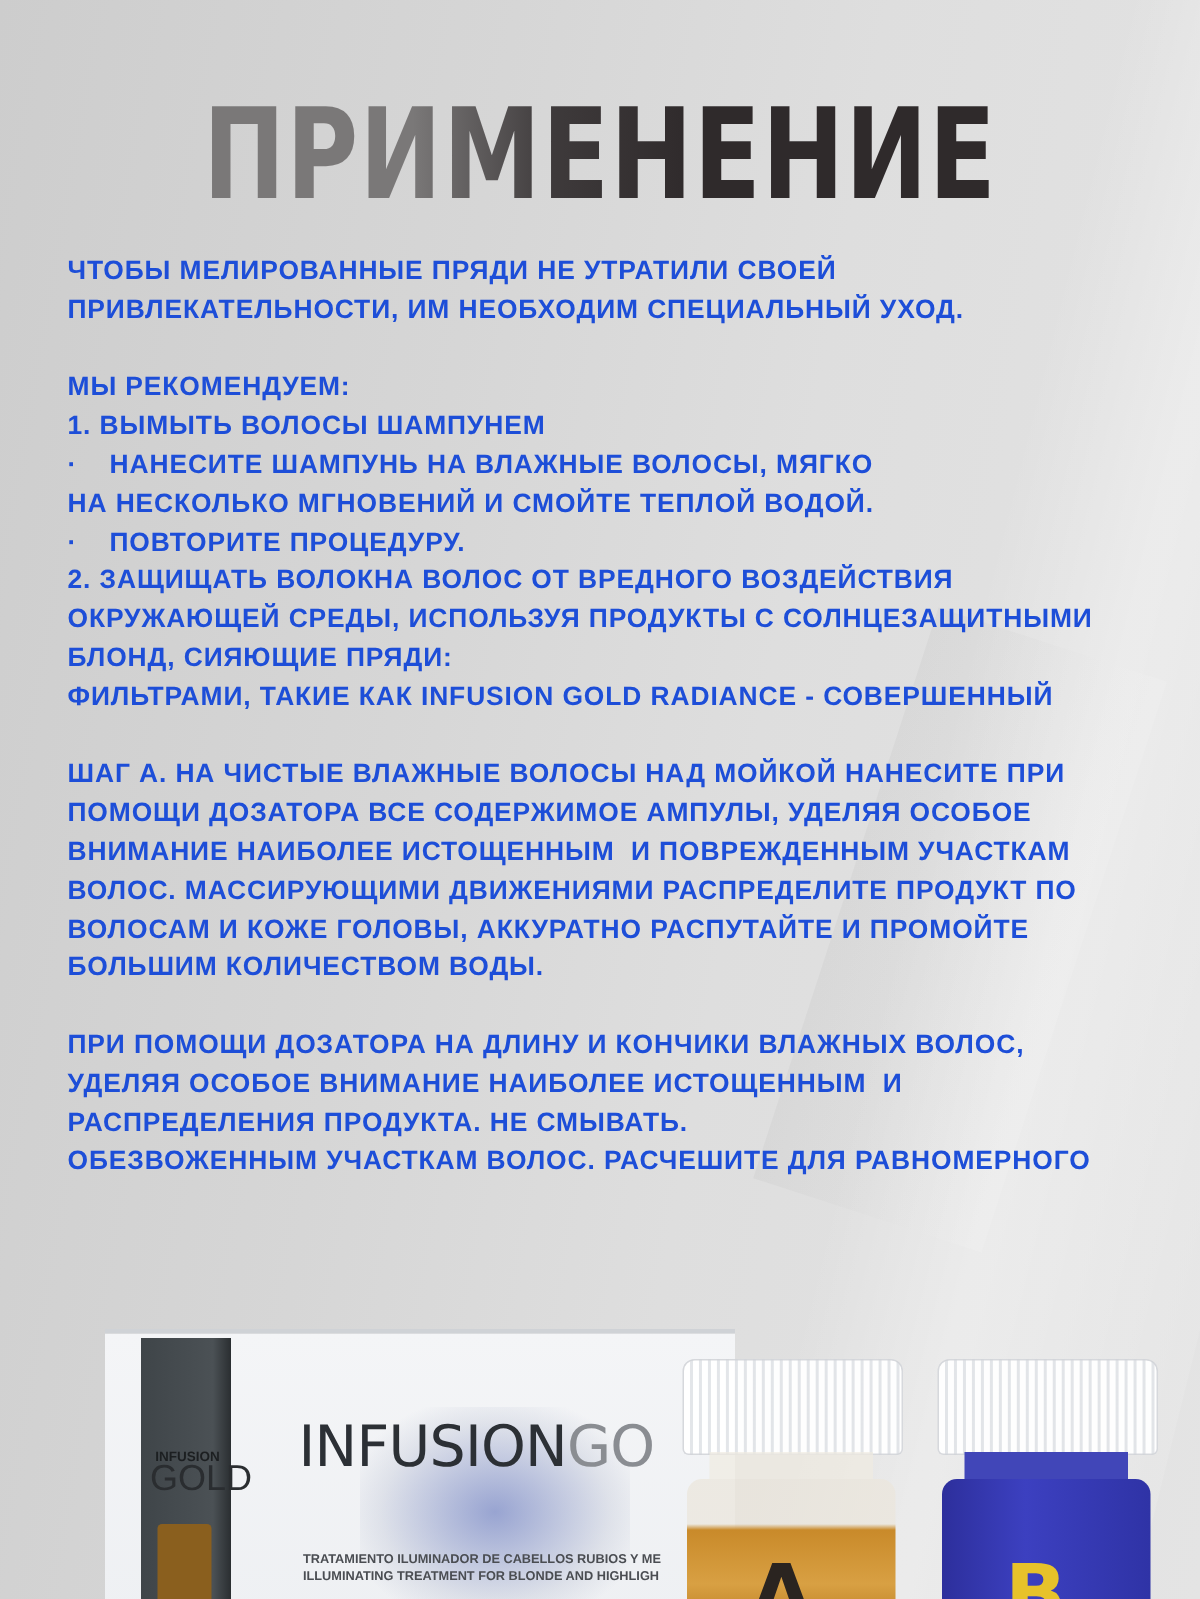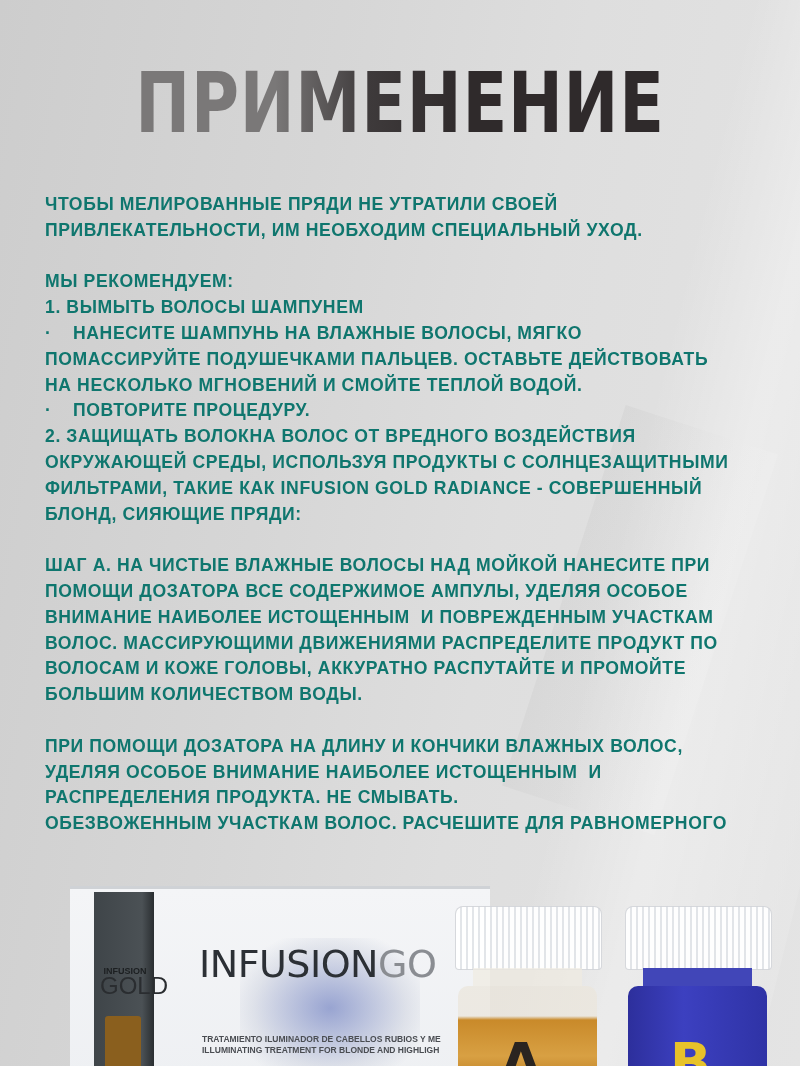--- a/index.html
+++ b/index.html
@@ -21,23 +21,22 @@
   .title {
     position: absolute; top: 58px; left: 0; width: 800px; text-align: center;
     font-family: "DejaVu Sans", sans-serif; font-weight: bold;
     font-size: 84px; line-height: 90px; letter-spacing: 1px;
     transform: scaleX(0.78); transform-origin: 400px 0;
     background: linear-gradient(90deg, #7a7878 30%, #3e3a3b 45%, #2f2a2b 60%);
     -webkit-background-clip: text; background-clip: text; color: transparent;
   }
   .content {
     position: absolute; top: 168px; left: 45px; width: 740px;
-    color: #0f766e; font-size: 17.6px; font-weight: bold; line-height: 25.8px;
+    color: #1d4ed8; font-size: 17.6px; font-weight: bold; line-height: 25.8px;
     letter-spacing: 0.6px;
-    margin-top: 24px;
   }
   .para { margin: 0; }
   .gap { height: 25.8px; }
   .bullet-line .dot { display: inline-block; width: 28px; }
   
   .product { position: absolute; left: 0; top: 866px; width: 800px; height: 200px; }
   .box {
     position: absolute; left: 70px; top: 20px; width: 420px; height: 190px;
     background: linear-gradient(180deg, #f4f5f7 0%, #eef0f3 100%);
     border-top: 3px solid #cfd2d6;
@@ -108,28 +107,27 @@
 <h1 class="title" style="margin:0;">ПРИМЕНЕНИЕ</h1>
 
 <div class="content">
   <p class="para">ЧТОБЫ МЕЛИРОВАННЫЕ ПРЯДИ НЕ УТРАТИЛИ СВОЕЙ</p>
   <p class="para">ПРИВЛЕКАТЕЛЬНОСТИ, ИМ НЕОБХОДИМ СПЕЦИАЛЬНЫЙ УХОД.</p>
   <div class="gap"></div>
 
   <p class="para">МЫ РЕКОМЕНДУЕМ:</p>
   <p class="para">1. ВЫМЫТЬ ВОЛОСЫ ШАМПУНЕМ</p>
   <p class="para bullet-line"><span class="dot">·</span><span>НАНЕСИТЕ ШАМПУНЬ НА ВЛАЖНЫЕ ВОЛОСЫ, МЯГКО</span></p>
-  <p class="para">ПОМАССИРУЙТЕ ПОДУШЕЧКАМИ ПАЛЬЦЕВ. ОСТАВЬТЕ ДЕЙСТВОВАТЬ</p>
   <p class="para">НА НЕСКОЛЬКО МГНОВЕНИЙ И СМОЙТЕ ТЕПЛОЙ ВОДОЙ.</p>
   <p class="para bullet-line"><span class="dot">·</span><span>ПОВТОРИТЕ ПРОЦЕДУРУ.</span></p>
 
   <p class="para">2. ЗАЩИЩАТЬ ВОЛОКНА ВОЛОС ОТ ВРЕДНОГО ВОЗДЕЙСТВИЯ</p>
   <p class="para">ОКРУЖАЮЩЕЙ СРЕДЫ, ИСПОЛЬЗУЯ ПРОДУКТЫ С СОЛНЦЕЗАЩИТНЫМИ</p>
+  <p class="para">БЛОНД, СИЯЮЩИЕ ПРЯДИ:</p>
   <p class="para">ФИЛЬТРАМИ, ТАКИЕ КАК INFUSION GOLD RADIANCE - СОВЕРШЕННЫЙ</p>
-  <p class="para">БЛОНД, СИЯЮЩИЕ ПРЯДИ:</p>
   <div class="gap"></div>
 
   <p class="para">ШАГ А. НА ЧИСТЫЕ ВЛАЖНЫЕ ВОЛОСЫ НАД МОЙКОЙ НАНЕСИТЕ ПРИ</p>
   <p class="para">ПОМОЩИ ДОЗАТОРА ВСЕ СОДЕРЖИМОЕ АМПУЛЫ, УДЕЛЯЯ ОСОБОЕ</p>
   <p class="para" style="white-space:pre;">ВНИМАНИЕ НАИБОЛЕЕ ИСТОЩЕННЫМ  И ПОВРЕЖДЕННЫМ УЧАСТКАМ</p>
   <p class="para">ВОЛОС. МАССИРУЮЩИМИ ДВИЖЕНИЯМИ РАСПРЕДЕЛИТЕ ПРОДУКТ ПО</p>
   <p class="para">ВОЛОСАМ И КОЖЕ ГОЛОВЫ, АККУРАТНО РАСПУТАЙТЕ И ПРОМОЙТЕ</p>
   <p class="para">БОЛЬШИМ КОЛИЧЕСТВОМ ВОДЫ.</p>
   <div class="gap"></div>
 

